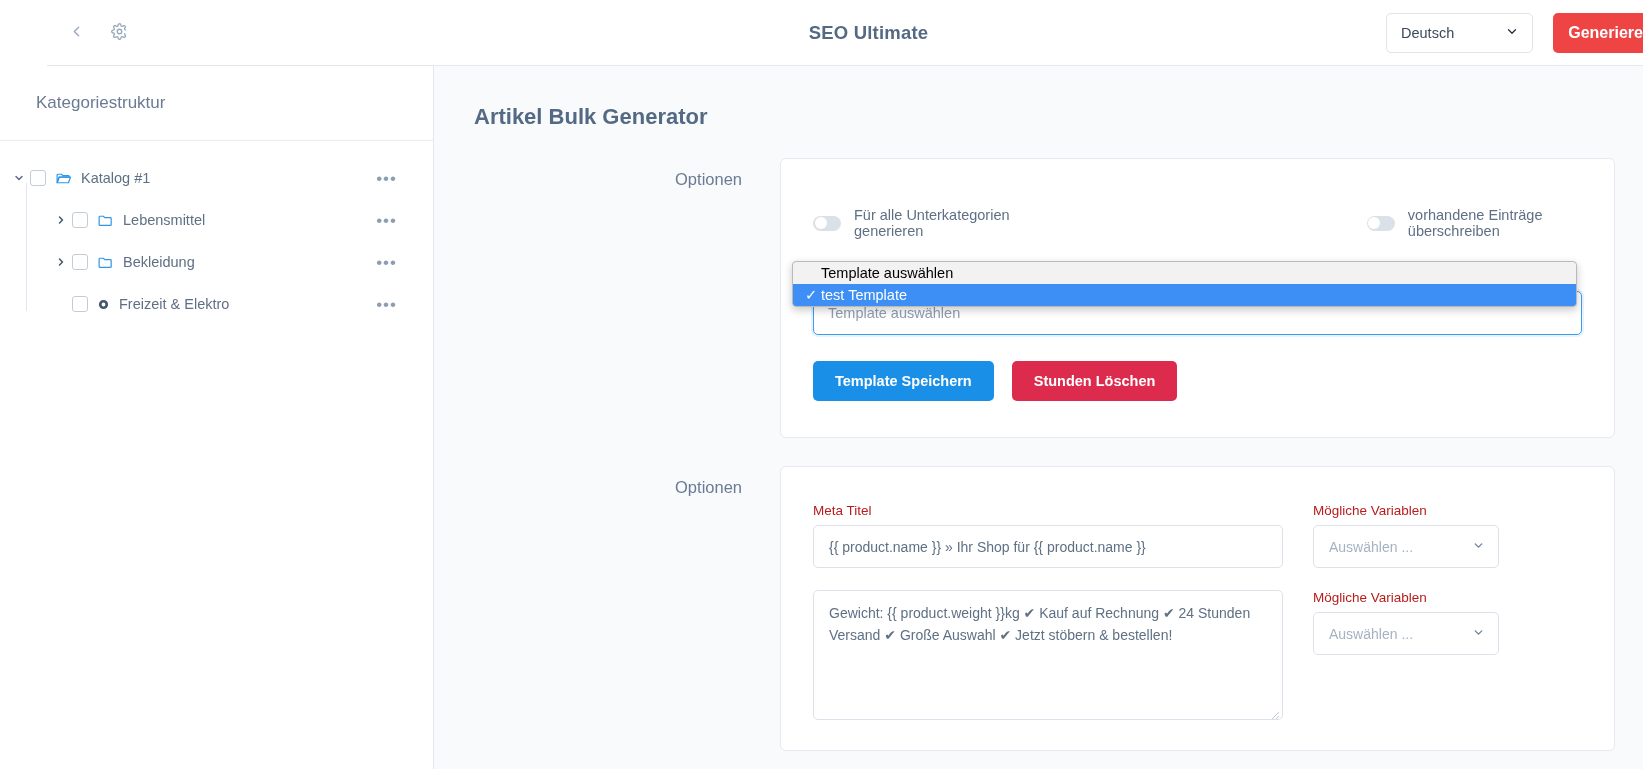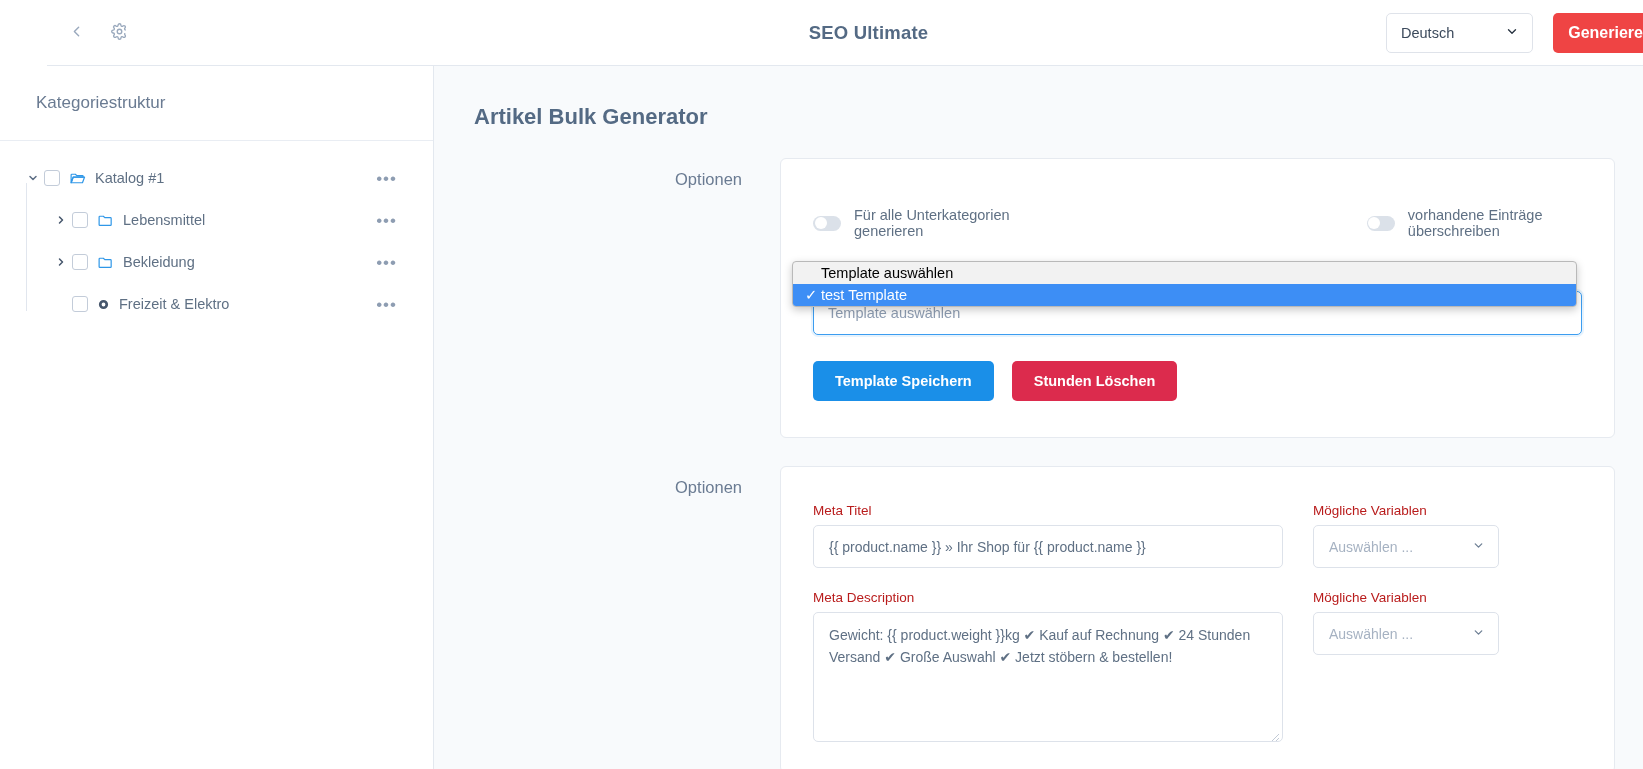--- a/index.html
+++ b/index.html
@@ -65,21 +65,21 @@
     letter-spacing:1px; line-height:1; cursor:pointer;
   }
   .twisty { width:22px; display:flex; align-items:center; justify-content:center;
             color:#5d6e85; font-size:12px; cursor:pointer; }
   .cbx {
     width:16px; height:16px; border:1px solid #c3ccd9; border-radius:3px;
     background:#fff; margin-right:9px; flex:none; cursor:pointer;
   }
   .folder { margin-right:9px; display:flex; align-items:center; color:#2f97e8; }
   .leafdot { margin-right:9px; display:flex; align-items:center; color:#46566c; }
-  .indent-0 { padding-left:22px; }
+  .indent-0 { padding-left:8px; }
   .indent-1 { padding-left:50px; }
   .indent-2 { padding-left:72px; }
   .tree-guide {
     position:absolute; left:26px; top:42px; width:1px; height:128px; background:#e1e6ee;
   }
 
   
   .main {
     position:absolute; left:434px; top:66px; width:1209px; height:703px;
     background:#f8fafc; overflow:hidden;
@@ -345,21 +345,20 @@
               </span>
             </div>
           </div>
           <div class="meta-toggle">
             <span class="switch on"><span class="knob"></span></span>
           </div>
         </div>
 
         <div class="meta-row mt-22">
           <div class="meta-left">
-            <div class="field-label">Meta Description</div>
             <div class="txt-area">
               <span>Gewicht:  {{ product.weight }}kg ✔ Kauf auf Rechnung ✔ 24 Stunden Versand ✔ Große Auswahl ✔ Jetzt stöbern &amp; bestellen!</span>
               <span class="grip">
                 <svg width="12" height="12" viewBox="0 0 12 12" stroke="#c2cad6" stroke-width="1" fill="none">
                   <line x1="11" y1="4" x2="4" y2="11"></line>
                     <line x1="11" y1="8" x2="8" y2="11"></line>
                 </svg>
               </span>
             </div>
           </div>

